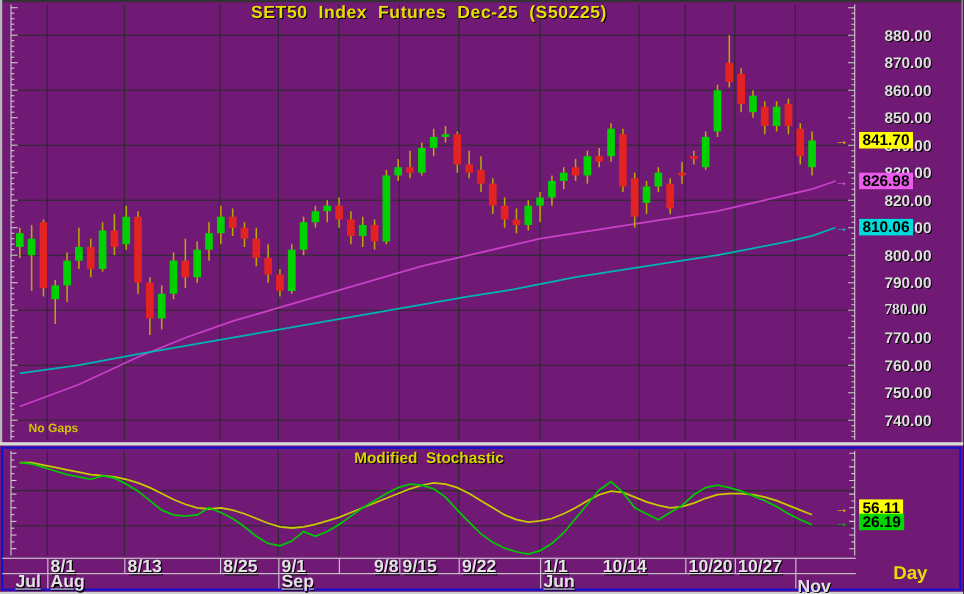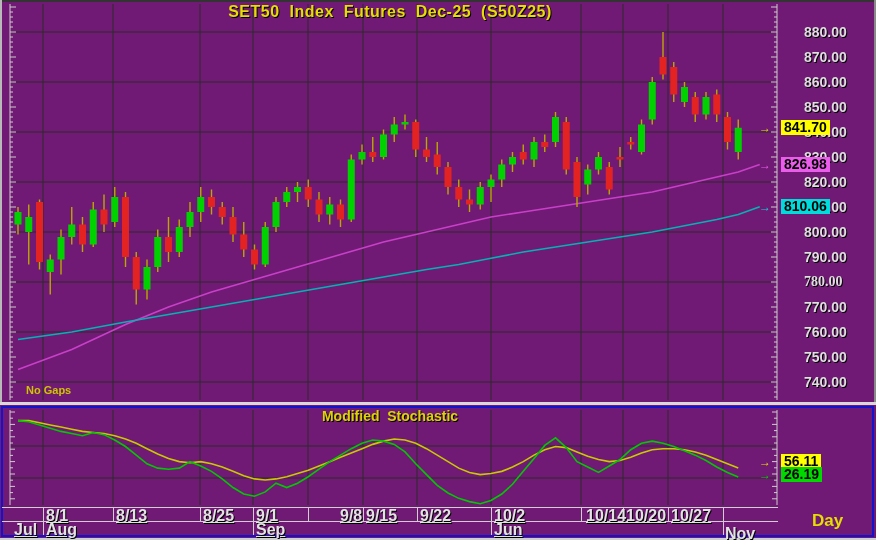--- a/index.html
+++ b/index.html
@@ -462,22 +462,22 @@
       <div class="abs vsep" style="left: 253px; top: 522px; height: 13px;"></div>
       <div class="abs vsep" style="left: 491px; top: 522px; height: 13px;"></div>
       <div class="abs vsep" style="left: 723px; top: 522px; height: 13px;"></div>
       <div class="abs dlabel" style="left: 46px; top: 509px;">8/1</div>
       <div class="abs dlabel" style="left: 116px; top: 509px;">8/13</div>
       <div class="abs dlabel" style="left: 203px; top: 509px;">8/25</div>
       <div class="abs dlabel" style="left: 256px; top: 509px;">9/1</div>
       <div class="abs dlabel" style="left: 311px; top: 509px; margin-left: 29px;">9/8</div>
       <div class="abs dlabel" style="left: 366px; top: 509px;">9/15</div>
       <div class="abs dlabel" style="left: 420px; top: 509px;">9/22</div>
-      <div class="abs dlabel" style="left: 494px; top: 509px;">10/2</div>
-      <div class="abs dlabel" style="left: 586px; top: 509px;">10/14</div>
+      <div class="abs dlabel" style="left: 494px; top: 509px;">1/1</div>
+      <div class="abs dlabel" style="left: 548px; top: 509px;">10/14</div>
       <div class="abs dlabel" style="left: 626px; top: 509px;">10/20</div>
       <div class="abs dlabel" style="left: 671px; top: 509px;">10/27</div>
       <div class="abs mlabel" style="left: 14px; top: 523px;">Jul</div>
       <div class="abs mlabel" style="left: 46px; top: 523px;">Aug</div>
       <div class="abs mlabel" style="left: 256px; top: 523px;">Sep</div>
       <div class="abs mlabel" style="left: 494px; top: 523px;">Jun</div>
       <div class="abs mlabel" style="left: 725px; top: 527px;">Nov</div>
     </div>
 </div>
 

